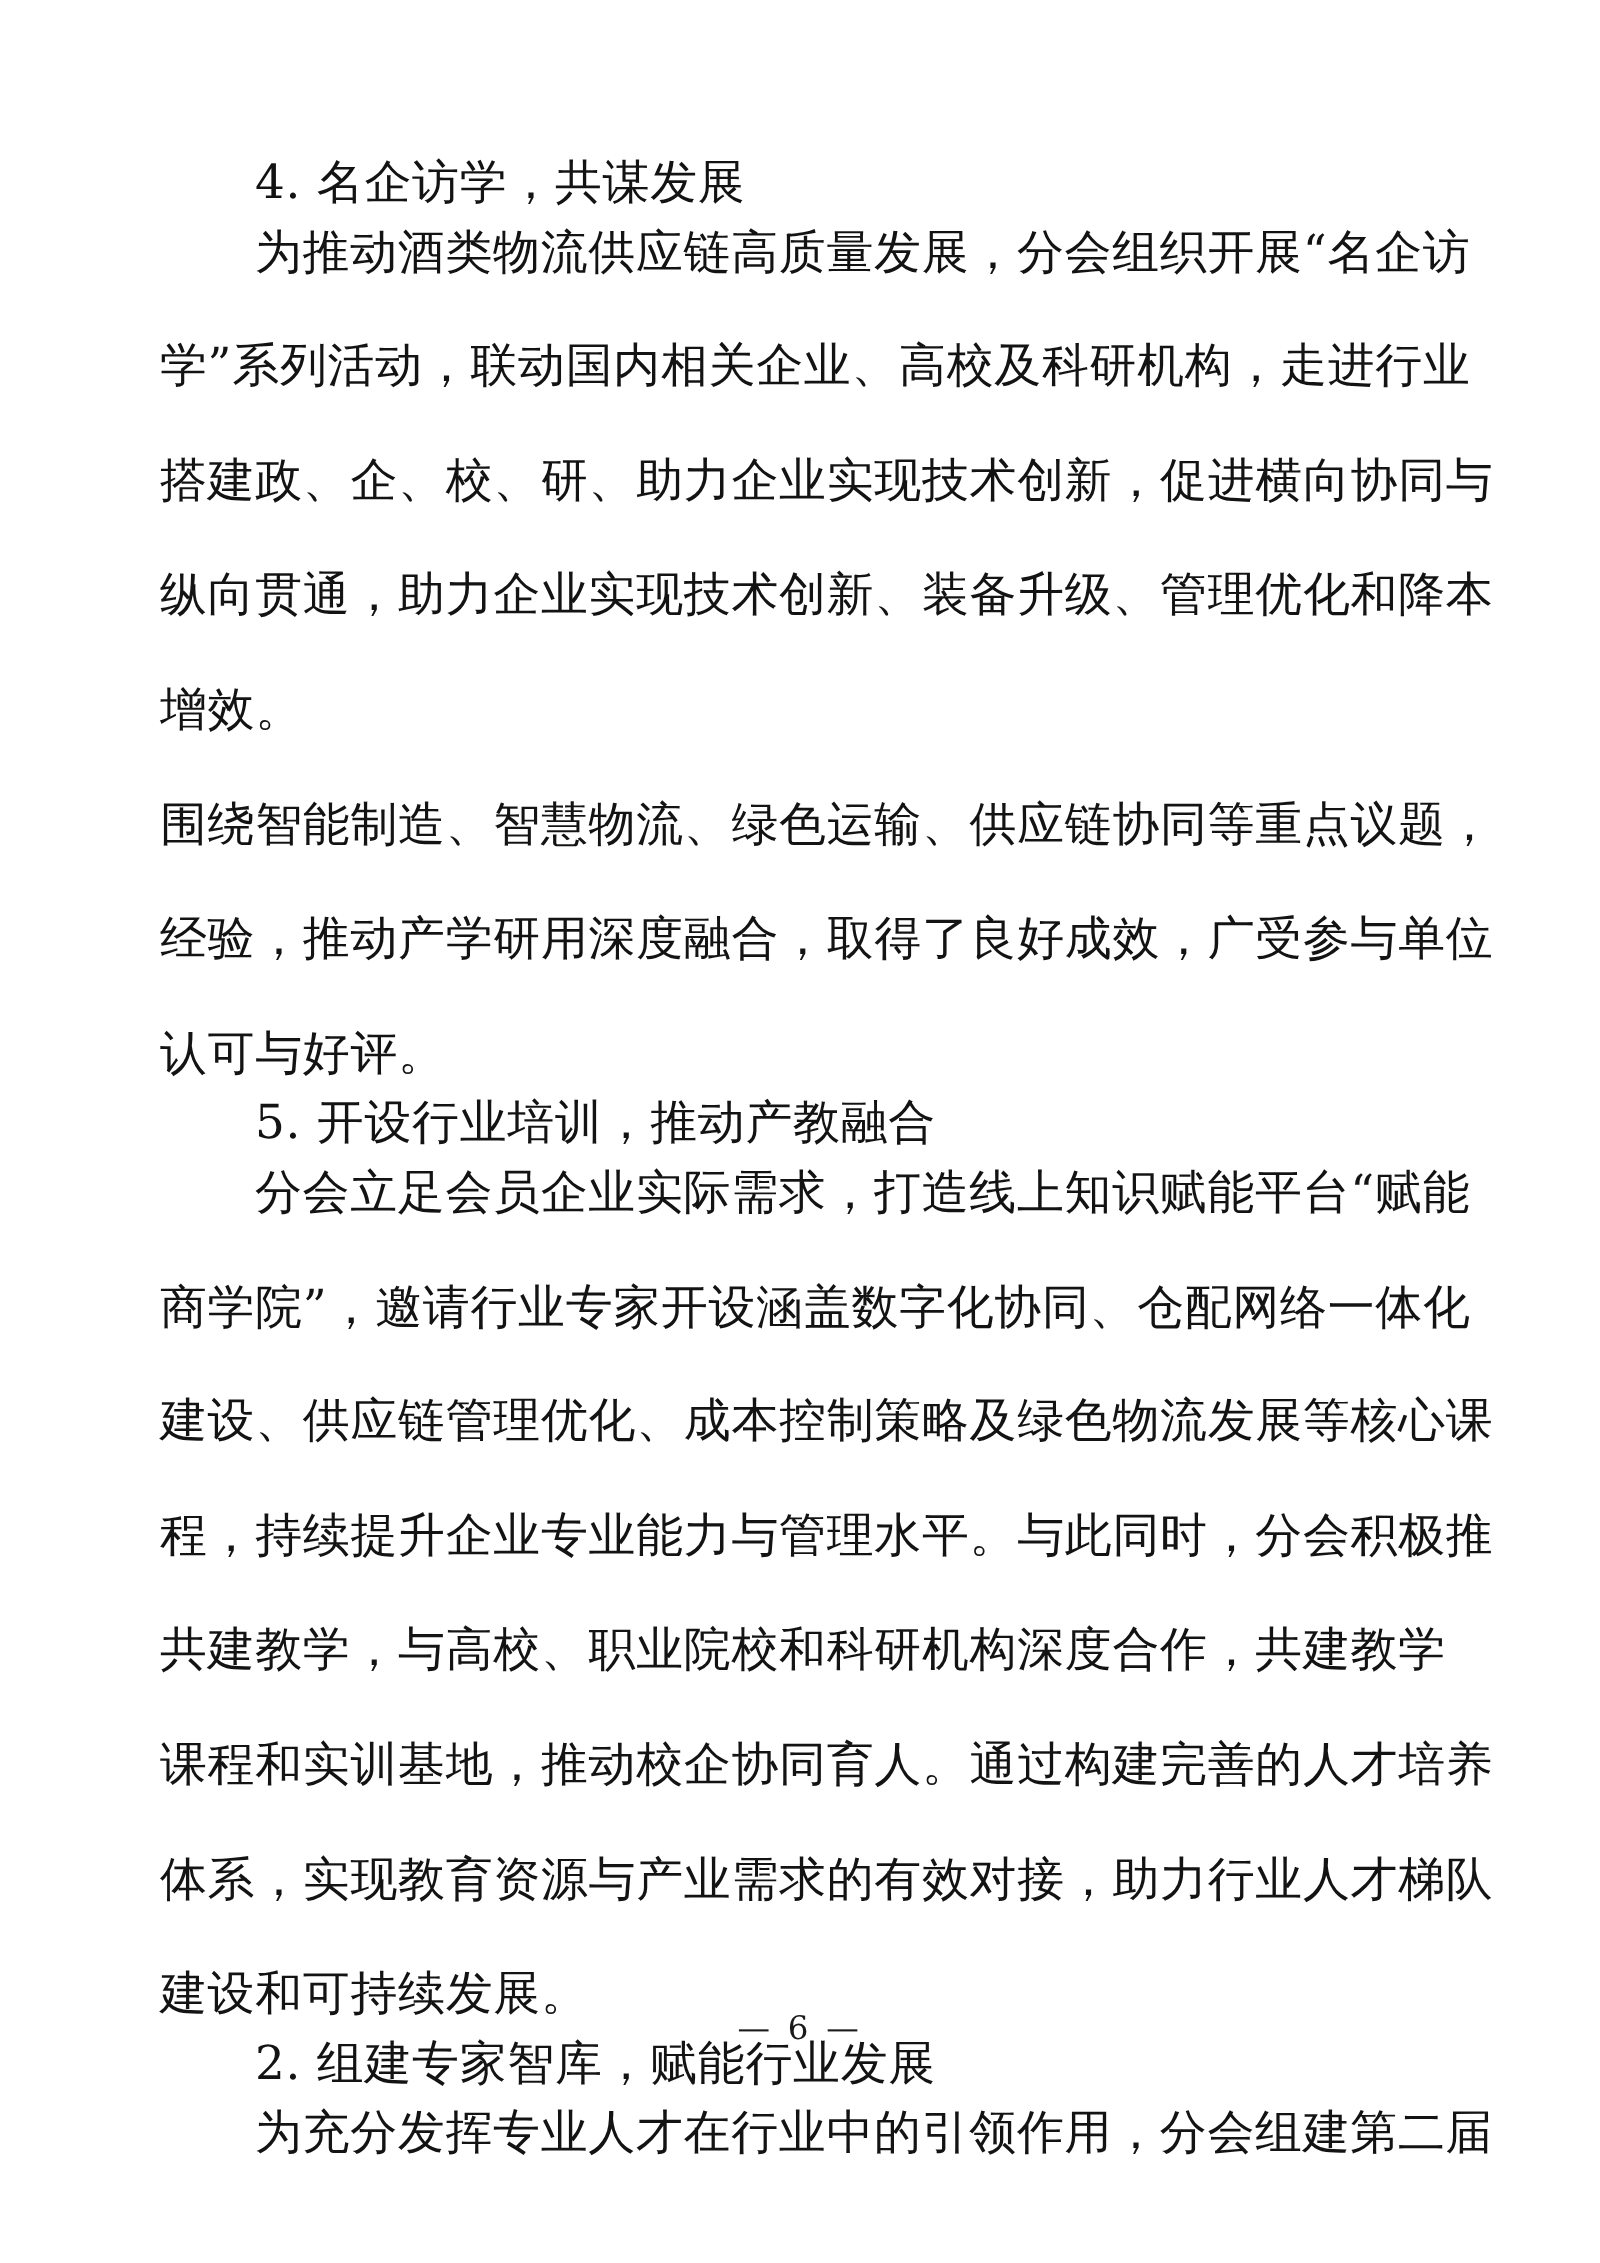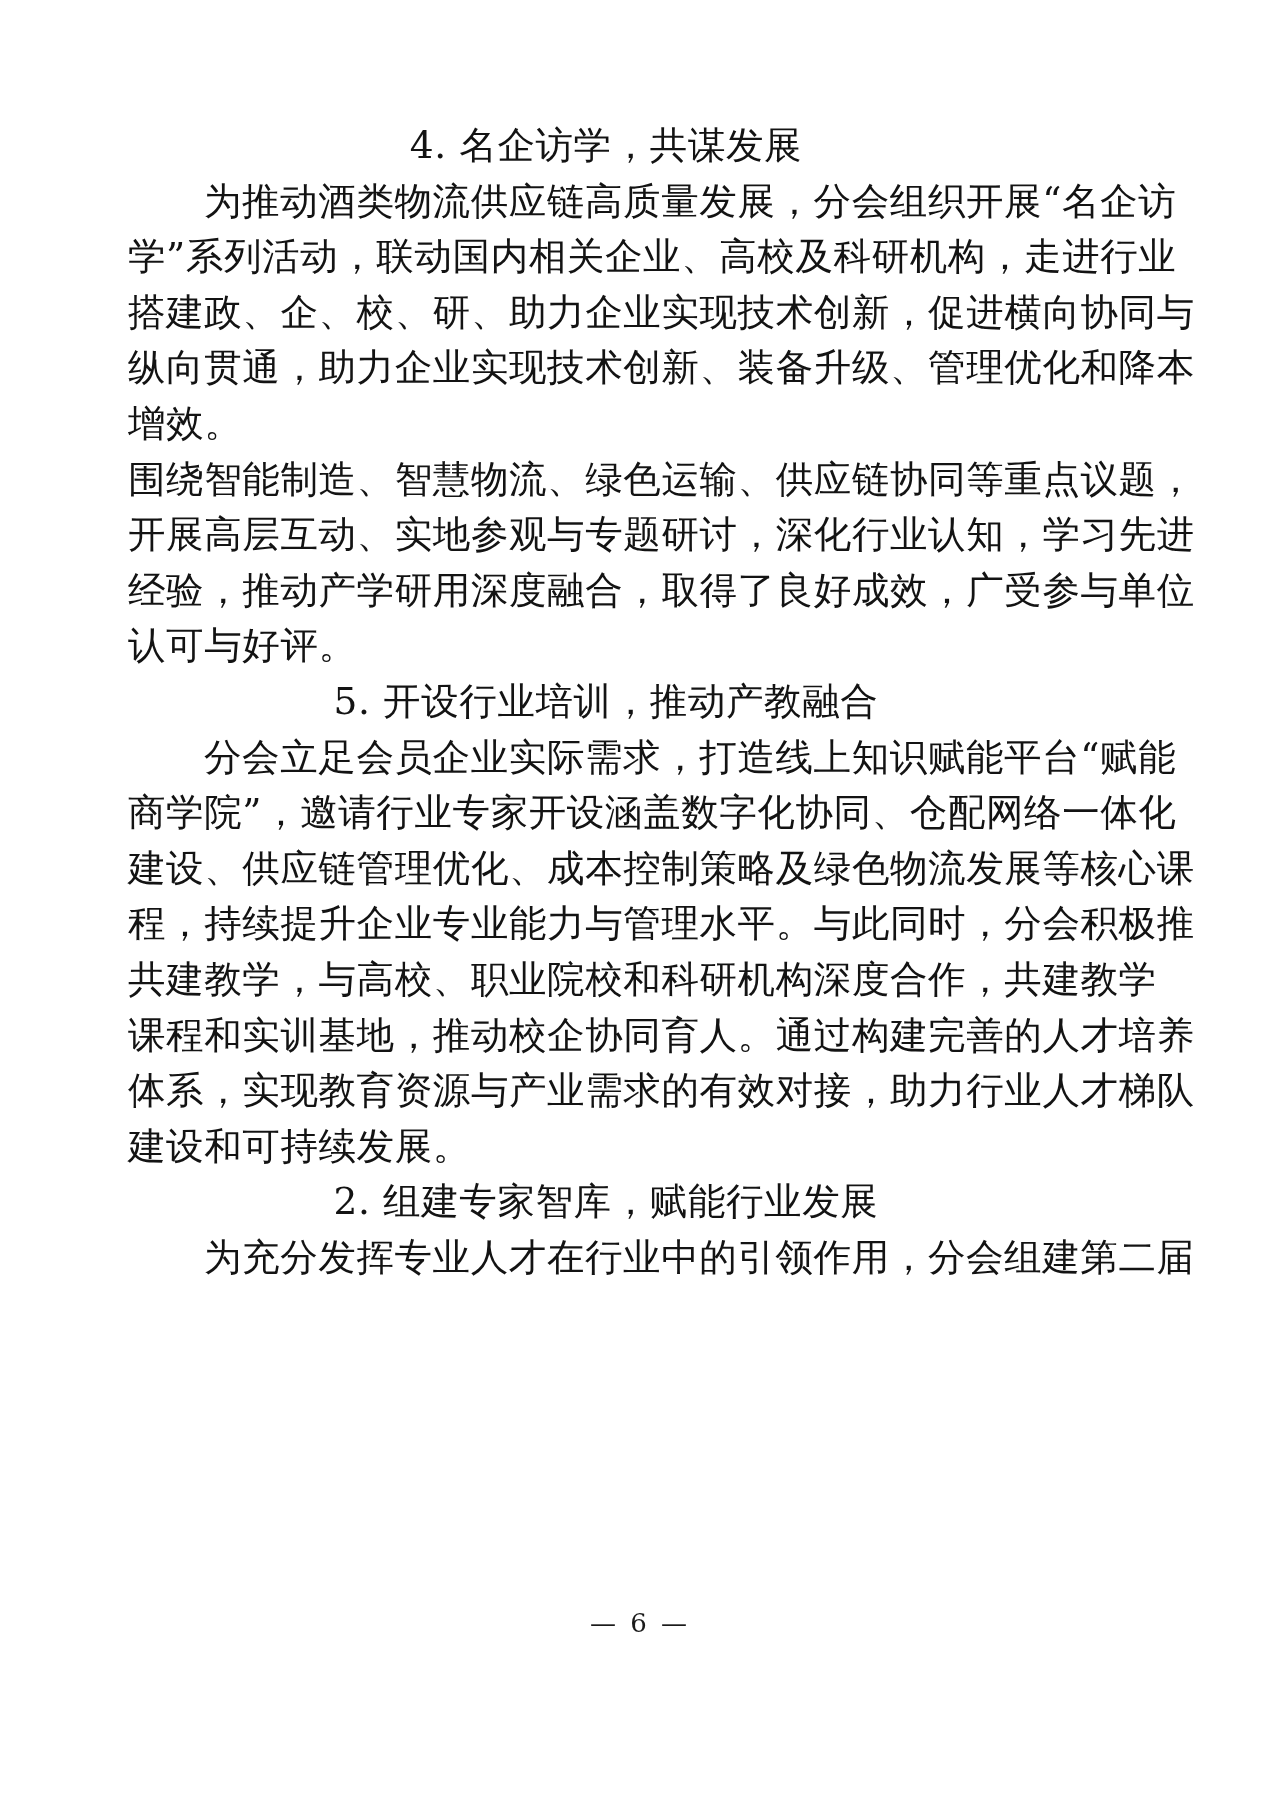--- a/index.html
+++ b/index.html
@@ -36,25 +36,25 @@
     height: 55.6px;
     font-weight: 400;
   }
   
   .line.heading {
     text-indent: 0;
   }
   
   .line.indent {
     padding-left: 76px;
-    text-align: center;
   }
   
   .line.justify {
     padding-left: 0;
+    margin-top: 36px;
   }
   .footer {
     position: absolute;
     left: 0;
     right: 0;
     top: 1608px;
     text-align: center;
   }
   .page-number {
     font-family: "DejaVu Serif", "Liberation Serif", serif;
@@ -72,21 +72,20 @@
 
     <div class="line heading indent">4. 名企访学，共谋发展</div>
 
     <div class="line indent">为推动酒类物流供应链高质量发展，分会组织开展“名企访</div>
     <div class="line justify">学”系列活动，联动国内相关企业、高校及科研机构，走进行业</div>
     <div class="line justify">搭建政、企、校、研、助力企业实现技术创新，促进横向协同与</div>
     <div class="line justify">纵向贯通，助力企业实现技术创新、装备升级、管理优化和降本</div>
     <div class="line justify">增效。</div>
 
     <div class="line justify">围绕智能制造、智慧物流、绿色运输、供应链协同等重点议题，</div>
-    <div class="line justify">开展高层互动、实地参观与专题研讨，深化行业认知，学习先进</div>
     <div class="line justify">经验，推动产学研用深度融合，取得了良好成效，广受参与单位</div>
     <div class="line justify">认可与好评。</div>
 
     <div class="line heading indent">5. 开设行业培训，推动产教融合</div>
 
     <div class="line indent">分会立足会员企业实际需求，打造线上知识赋能平台“赋能</div>
     <div class="line justify">商学院”，邀请行业专家开设涵盖数字化协同、仓配网络一体化</div>
     <div class="line justify">建设、供应链管理优化、成本控制策略及绿色物流发展等核心课</div>
     <div class="line justify">程，持续提升企业专业能力与管理水平。与此同时，分会积极推</div>
     <div class="line justify">共建教学，与高校、职业院校和科研机构深度合作，共建教学</div>

